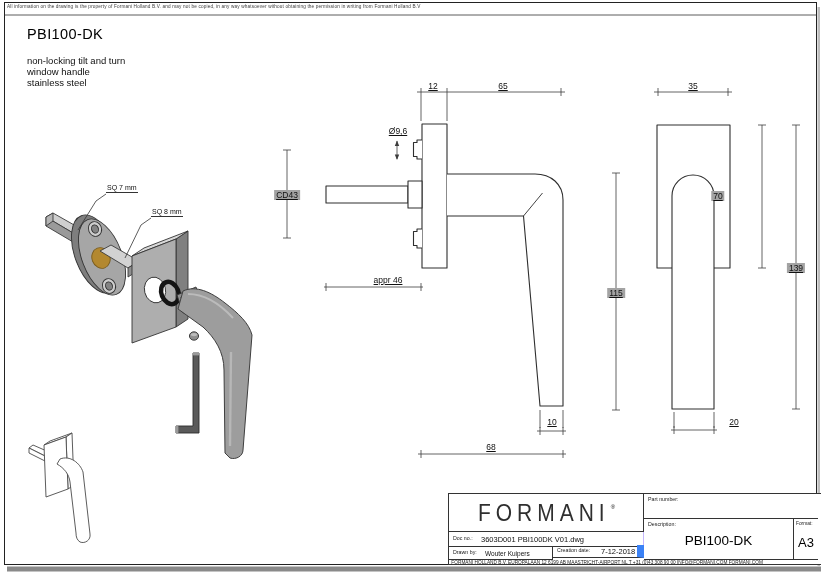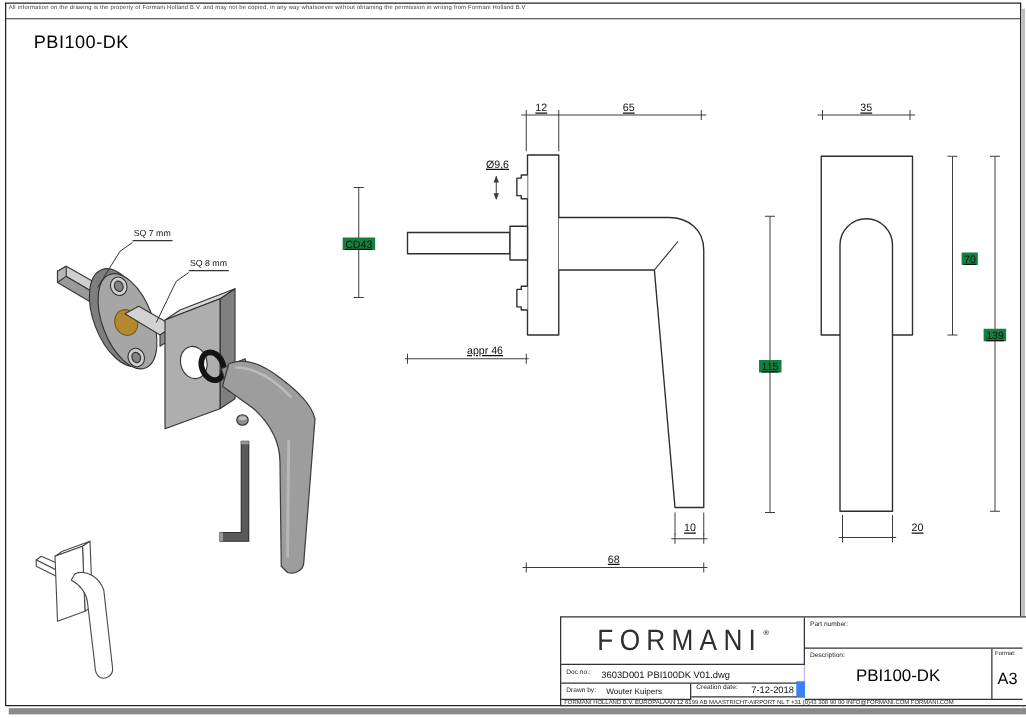--- a/index.html
+++ b/index.html
@@ -4,21 +4,21 @@
 <style>
   html,body{margin:0;padding:0;background:#fff;}
   #sheet{position:relative;width:821px;height:574px;background:#fff;overflow:hidden;
          font-family:"Liberation Sans","DejaVu Sans",sans-serif;color:#111;}
   .abs{position:absolute;}
   svg{position:absolute;left:0;top:0;}
   .tiny{font-size:6px;transform:scale(.78);transform-origin:left top;color:#3c3c3c;white-space:nowrap;letter-spacing:.2px;}
   #main-title{left:27px;top:26px;font-size:14.5px;letter-spacing:.4px;color:#000;}
   #main-desc{left:27px;top:55px;font-size:9.5px;line-height:11px;color:#111;}
   .dim{position:absolute;font-size:8.5px;color:#111;white-space:nowrap;transform:translateX(-50%);text-decoration:underline;}
-  .dim.vmid{transform:translate(-50%,-50%);background:#15803d;padding:0 2px;}
+  .dim.vmid{transform:translate(-50%,-50%);background:#a3a3a3;padding:0 2px;}
   .leaderlabel{position:absolute;font-size:7px;color:#111;border-bottom:1px solid #333;padding:0 1px 1px 1px;white-space:nowrap;}
   
   #title-block{left:448px;top:493px;width:421px;height:72px;border:1px solid #333;box-sizing:border-box;background:#fff;}
   .tb{position:absolute;box-sizing:border-box;}
   .lbl{font-size:6px;transform:scale(.88);transform-origin:left top;color:#222;white-space:nowrap;}
   #tb-logo{left:0;top:0;width:195px;height:38px;border-right:1px solid #333;border-bottom:1px solid #333;
            display:flex;align-items:center;justify-content:center;}
   #tb-logo .logotype{font-size:21px;font-weight:200;letter-spacing:5px;color:#2f2f2f;transform:scaleY(1.12);}
   #tb-logo .reg{font-size:6px;vertical-align:top;position:relative;top:-6px;left:1px;letter-spacing:0;}
   #tb-doc{left:0;top:38px;width:195px;height:15px;border-right:1px solid #c4b5fd;border-bottom:1px solid #333;}
@@ -199,35 +199,40 @@
         <line x1="714" y1="412" x2="714" y2="428"></line>
       <line x1="671" y1="430" x2="717" y2="430"></line>
       <line x1="674" y1="426" x2="674" y2="434"></line>
         <line x1="714" y1="426" x2="714" y2="434"></line>
     </g>
   </svg>
 
   <div class="abs tiny" style="left:7px;top:4px;">All information on the drawing is the property of Formani Holland B.V. and may not be copied, in any way whatsoever without obtaining the permission in writing from Formani Holland B.V</div>
 
   <div class="abs" id="main-title">PBI100-DK</div>
+  <div class="abs" id="main-desc">
+    <div>non-locking tilt and turn</div>
+    <div>window handle</div>
+    <div>stainless steel</div>
+  </div>
 
   <span class="leaderlabel" style="left:106px;top:184px;">SQ 7 mm</span>
   <span class="leaderlabel" style="left:151px;top:208px;">SQ 8 mm</span>
 
   <span class="dim" style="left:433px;top:81px;">12</span>
   <span class="dim" style="left:503px;top:81px;">65</span>
   <span class="dim" style="left:398px;top:126px;">Ø9,6</span>
   <span class="dim vmid" style="left:287px;top:195px;">CD43</span>
   <span class="dim" style="left:374px;top:275px;padding-left:28px;">appr 46</span>
   <span class="dim vmid" style="left:616px;top:293px;">115</span>
   <span class="dim" style="left:552px;top:417px;">10</span>
   <span class="dim" style="left:491px;top:442px;">68</span>
 
   <span class="dim" style="left:693px;top:81px;">35</span>
-  <span class="dim vmid" style="left:776px;top:196px;margin-top:11px;">70</span>
+  <span class="dim vmid" style="left:718px;top:196px;">70</span>
   <span class="dim vmid" style="left:796px;top:268px;">139</span>
   <span class="dim" style="left:694px;top:417px;margin-left:40px;">20</span>
 
   <div class="abs" id="title-block">
     <div class="tb" id="tb-logo">
       <span class="logotype">FORMANI</span>
         <span class="reg">®</span>
     </div>
     <div class="tb" id="tb-doc">
       <span class="lbl">Doc no.:</span>

